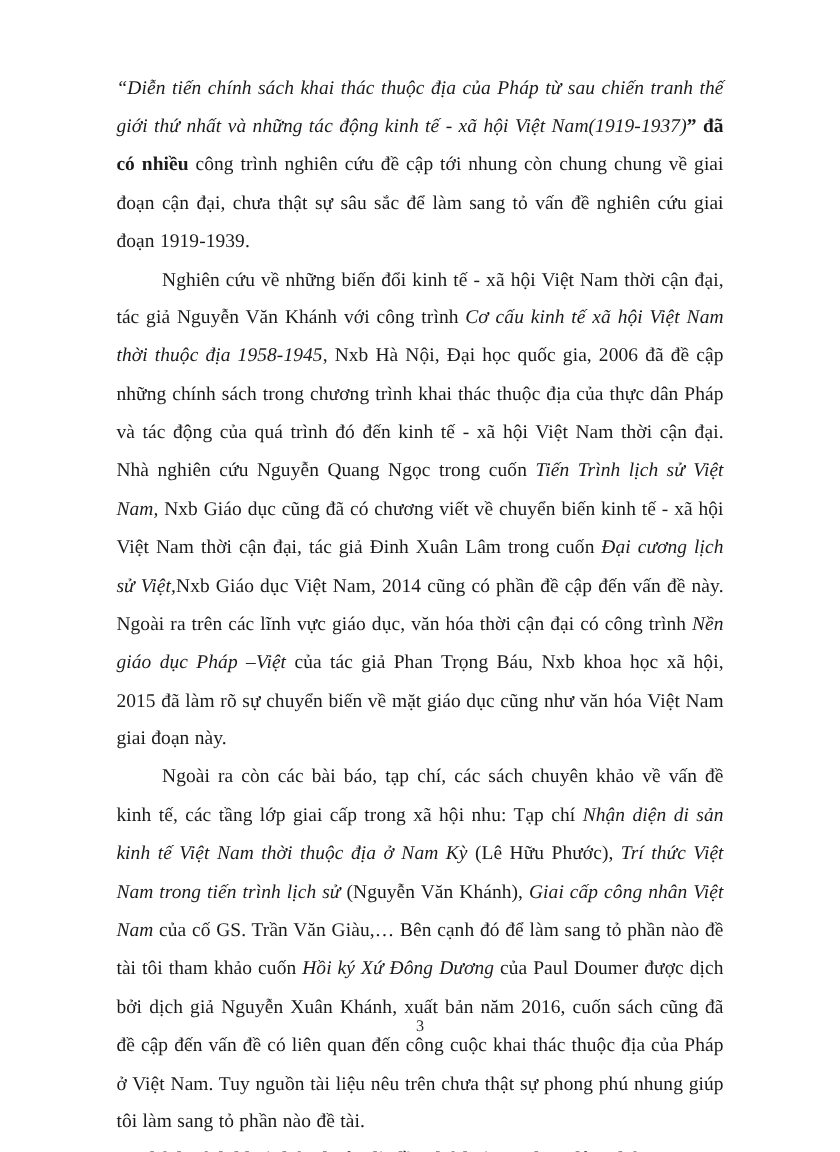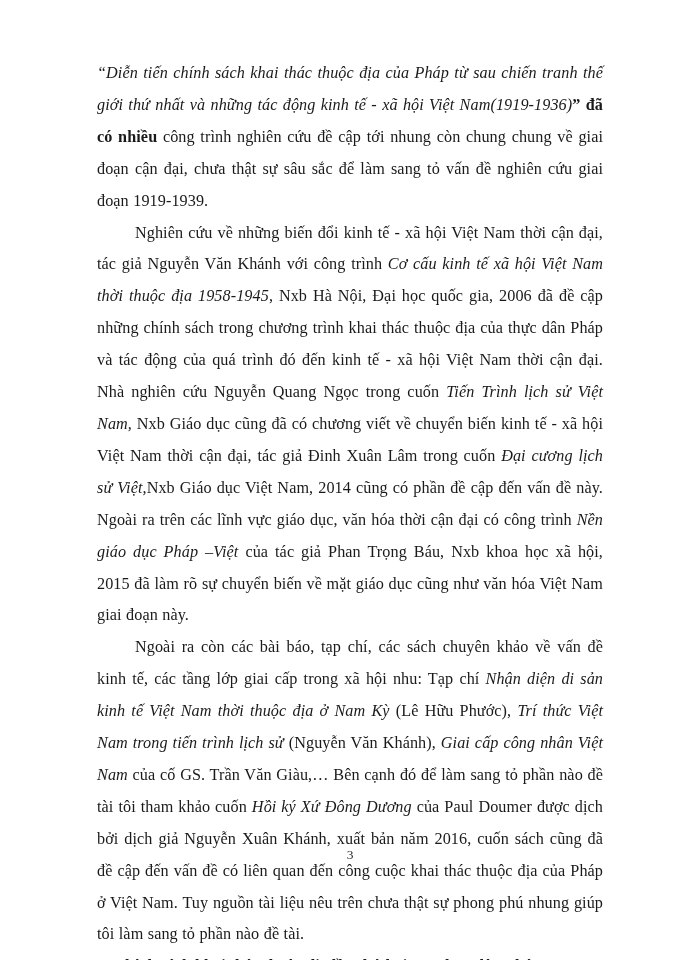--- a/index.html
+++ b/index.html
@@ -82,21 +82,21 @@
   }
 </style>
 </head>
 <body>
 
 <div class="page">
 
   <div class="text-column">
 
     <p class="para">
-      <span class="ital">“Diễn tiến chính sách khai thác thuộc địa của Pháp từ sau chiến tranh thế giới thứ nhất và những tác động kinh tế - xã hội Việt Nam(1919-1936)</span><span class="bold">” đã có nhiều</span><span> công trình nghiên cứu đề cập tới nhung còn chung chung về giai đoạn cận đại, chưa thật sự sâu sắc để làm sang tỏ vấn đề nghiên cứu giai đoạn 1919-1939.</span>
+      <span class="ital">“Diễn tiến chính sách khai thác thuộc địa của Pháp từ sau chiến tranh thế giới thứ nhất và những tác động kinh tế - xã hội Việt Nam(1919-1937)</span><span class="bold">” đã có nhiều</span><span> công trình nghiên cứu đề cập tới nhung còn chung chung về giai đoạn cận đại, chưa thật sự sâu sắc để làm sang tỏ vấn đề nghiên cứu giai đoạn 1919-1939.</span>
     </p>
 
     <p class="para indent">
       <span>Nghiên cứu về những biến đổi kinh tế - xã hội Việt Nam thời cận đại, tác giả Nguyễn Văn Khánh với công trình </span><span class="ital">Cơ cấu kinh tế xã hội Việt Nam thời thuộc địa 1958-1945</span><span>, Nxb Hà Nội, Đại học quốc gia, 2006 đã đề cập những chính sách trong chương trình khai thác thuộc địa của thực dân Pháp và tác động của quá trình đó đến kinh tế - xã hội Việt Nam thời cận đại. Nhà nghiên cứu Nguyễn Quang Ngọc trong cuốn </span><span class="ital">Tiến Trình lịch sử Việt Nam,</span><span> Nxb Giáo dục cũng đã có chương viết về chuyển biến kinh tế - xã hội Việt Nam thời cận đại, tác giả Đinh Xuân Lâm trong cuốn </span><span class="ital">Đại cương lịch sử Việt,</span><span>Nxb Giáo dục Việt Nam, 2014 cũng có phần đề cập đến vấn đề này. Ngoài ra trên các lĩnh vực giáo dục, văn hóa thời cận đại có công trình </span><span class="ital">Nền giáo dục Pháp –Việt</span><span> của tác giả Phan Trọng Báu, Nxb khoa học xã hội, 2015 đã làm rõ sự chuyển biến về mặt giáo dục cũng như văn hóa Việt Nam giai đoạn này.</span>
     </p>
 
     <p class="para indent">
       <span>Ngoài ra còn các bài báo, tạp chí, các sách chuyên khảo về vấn đề kinh tế, các tầng lớp giai cấp trong xã hội nhu: Tạp chí </span><span class="ital">Nhận diện di sản kinh tế Việt Nam thời thuộc địa ở Nam Kỳ</span><span> (Lê Hữu Phước), </span><span class="ital">Trí thức Việt Nam trong tiến trình lịch sử</span><span> (Nguyễn Văn Khánh), </span><span class="ital">Giai cấp công nhân Việt Nam</span><span> của cố GS. Trần Văn Giàu,… Bên cạnh đó để làm sang tỏ phần nào đề tài tôi tham khảo cuốn </span><span class="ital">Hồi ký Xứ Đông Dương</span><span> của Paul Doumer được dịch bởi dịch giả Nguyễn Xuân Khánh, xuất bản năm 2016, cuốn sách cũng đã đề cập đến vấn đề có liên quan đến công cuộc khai thác thuộc địa của Pháp ở Việt Nam. Tuy nguồn tài liệu nêu trên chưa thật sự phong phú nhung giúp tôi làm sang tỏ phần nào đề tài.</span>
     </p>
 

